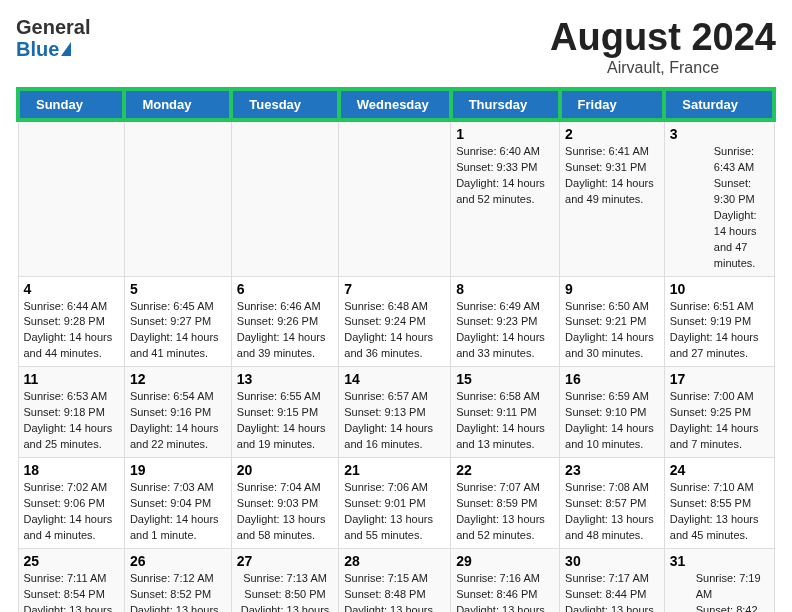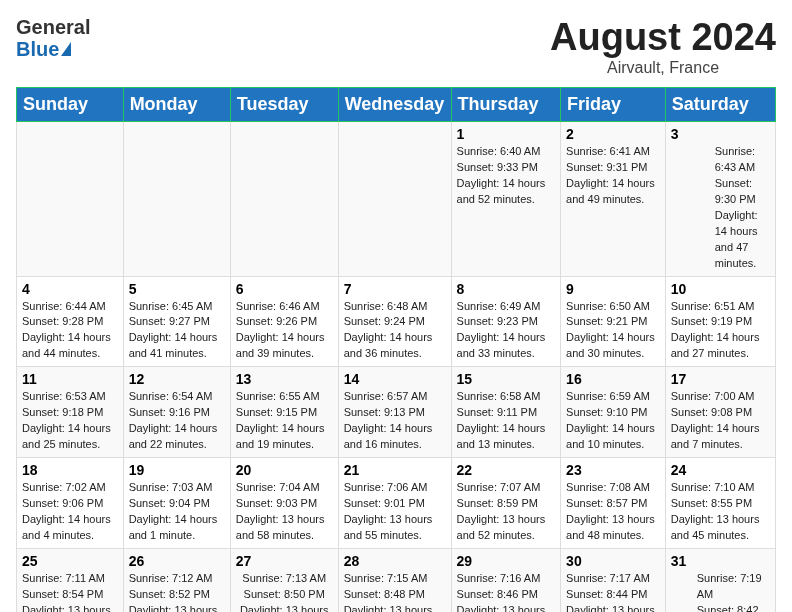--- a/index.html
+++ b/index.html
@@ -42,25 +42,25 @@
       color: #444;
     }
     table {
       width: 100%;
       border-collapse: collapse;
       font-size: 11px;
     }
     thead th {
       background: #2174c0;
       color: #fff;
-      padding: 6px 6px;
+      padding: 6px 16px;
       text-align: left;
-      font-size: 18px;
+      font-size: 13px;
       font-weight: bold;
-      border: 1px solid #22c55e;
+      border: 4px solid #22c55e;
     }
     tbody tr { border-bottom: 1px solid #ccc; }
     tbody td {
       vertical-align: top;
       padding: 4px 5px;
       border: 1px solid #ddd;
       min-height: 80px;
       width: 113px;
       background: #fff;
     }
@@ -213,21 +213,21 @@
         </td>
         <td>
           <span class="day-num">16</span>
           <div class="day-info" style="white-space: pre-line;">Sunrise: 6:59 AM
 Sunset: 9:10 PM
 Daylight: 14 hours and 10 minutes.</div>
         </td>
         <td>
           <span class="day-num">17</span>
           <div class="day-info" style="white-space: pre-line;">Sunrise: 7:00 AM
-Sunset: 9:08 PM
+Sunset: 9:25 PM
 Daylight: 14 hours and 7 minutes.</div>
         </td>
       </tr>
       <tr>
         <td>
           <span class="day-num">18</span>
           <div class="day-info" style="white-space: pre-line;">Sunrise: 7:02 AM
 Sunset: 9:06 PM
 Daylight: 14 hours and 4 minutes.</div>
         </td>

